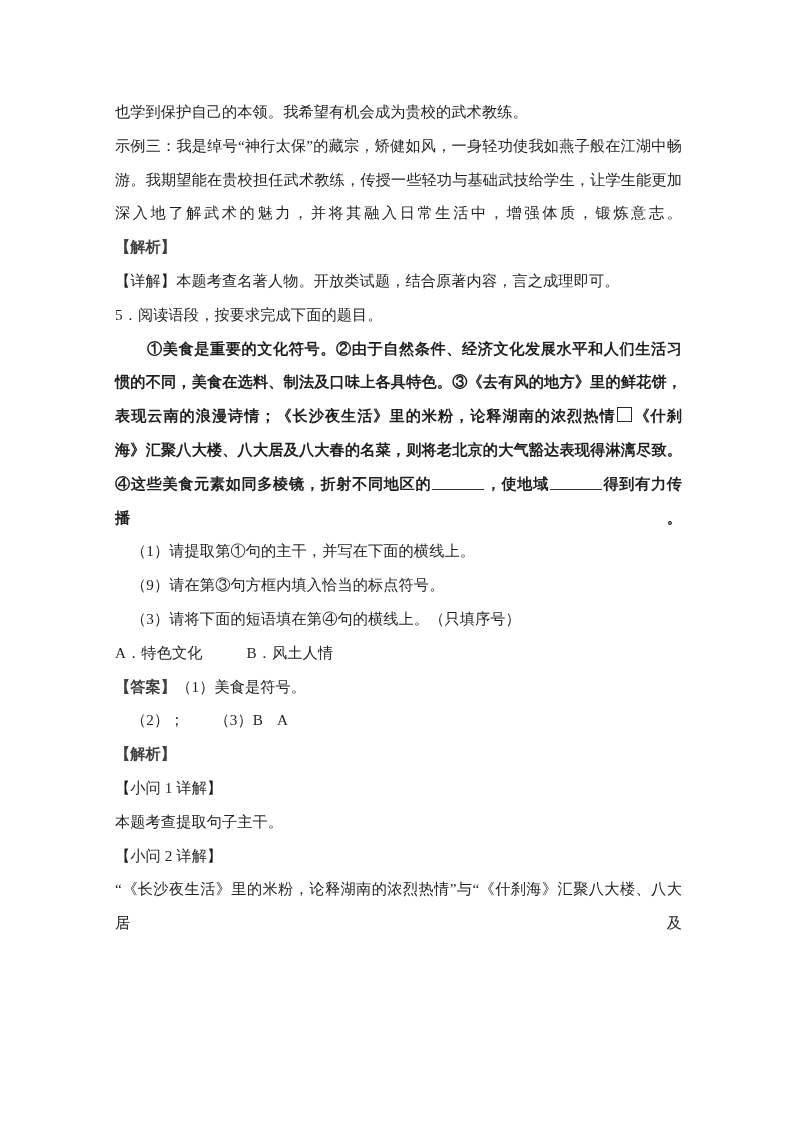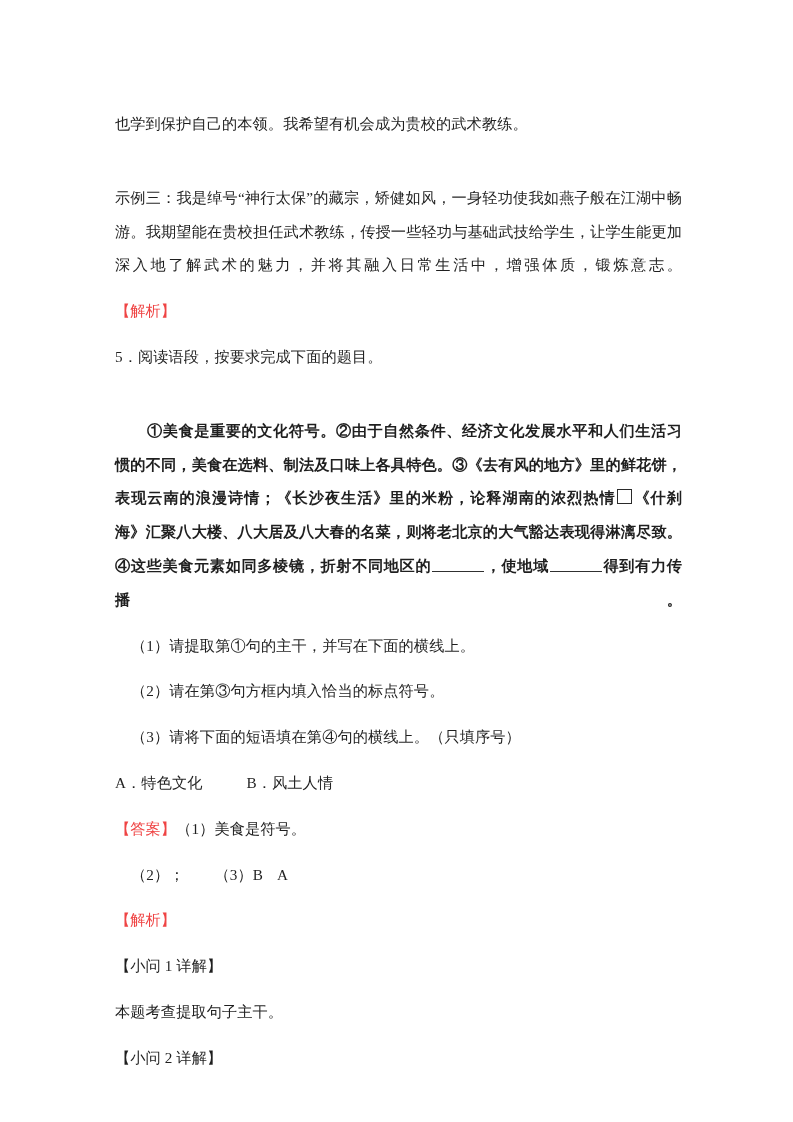--- a/index.html
+++ b/index.html
@@ -31,30 +31,29 @@
     line-height: 33.8px;
     color: #1f1f1f;
     white-space: nowrap;
     letter-spacing: 0.1px;
   }
   
   .just {
     text-align: justify;
     text-align-last: justify;
     white-space: normal;
-    margin-top: 40px;
   }
   .nojust {
     text-align: left;
     text-align-last: left;
     white-space: normal;
-    margin-top: 12px;
   }
   .blue {
-    color: #ef4444;
+    color: #404040;
+    font-weight: bold;
   }
   .q-num {
     padding-left: 0px;
   }
   .indent-1 {
     padding-left: 16px;
   }
   .passage {
     text-indent: 32px;
     font-weight: bold;
@@ -85,28 +84,29 @@
 
 <div class="page">
   <div class="content">
 
     <div class="ln nojust">也学到保护自己的本领。我希望有机会成为贵校的武术教练。</div>
 
     <div class="ln just">示例三：我是绰号“神行太保”的藏宗，矫健如风，一身轻功使我如燕子般在江湖中畅游。我期望能在贵校担任武术教练，传授一些轻功与基础武技给学生，让学生能更加深入地了解武术的魅力，并将其融入日常生活中，增强体质，锻炼意志。</div>
 
     <div class="ln nojust blue">【解析】</div>
 
+    <div class="ln nojust"><span>【详解】</span><span>本题考查名著人物。开放类试题，结合原著内容，言之成理即可。</span></div>
 
 
     <div class="ln nojust q-num"><span>5．</span><span>阅读语段，按要求完成下面的题目。</span></div>
 
     <div class="ln just passage"><span>①美食是重要的文化符号。②由于自然条件、经济文化发展水平和人们生活习惯的不同，美食在选料、制法及口味上各具特色。③《去有风的地方》里的鲜花饼，表现云南的浪漫诗情；《长沙夜生活》里的米粉，论释湖南的浓烈热情</span><span class="boxmark"></span><span>《什刹海》汇聚八大楼、八大居及八大春的名菜，则将老北京的大气豁达表现得淋漓尽致。④这些美食元素如同多棱镜，折射不同地区的</span><span class="blank"></span><span>，使地域</span><span class="blank"></span><span>得到有力传播。</span></div>
 
     <div class="ln nojust indent-1">（1）请提取第①句的主干，并写在下面的横线上。</div>
-    <div class="ln nojust indent-1">（2）请在第③句方框内填入恰当的标点符号。</div>
+    <div class="ln nojust indent-1">（9）请在第③句方框内填入恰当的标点符号。</div>
     <div class="ln nojust indent-1">（3）请将下面的短语填在第④句的横线上。（只填序号）</div>
 
     <div class="ln nojust"><span class="latin">A．</span><span>特色文化</span><span class="gap-md"></span><span class="latin">B．</span><span>风土人情</span></div>
 
     <div class="ln nojust"><span class="blue">【答案】</span><span>（1）美食是符号。</span></div>
 
     <div class="ln nojust indent-1"><span>（2）</span><span>；</span><span class="gap-sm"></span><span>（3）</span><span class="latin">B</span><span class="gap-xs"></span><span class="latin">A</span></div>
 
     <div class="ln nojust blue">【解析】</div>
 

